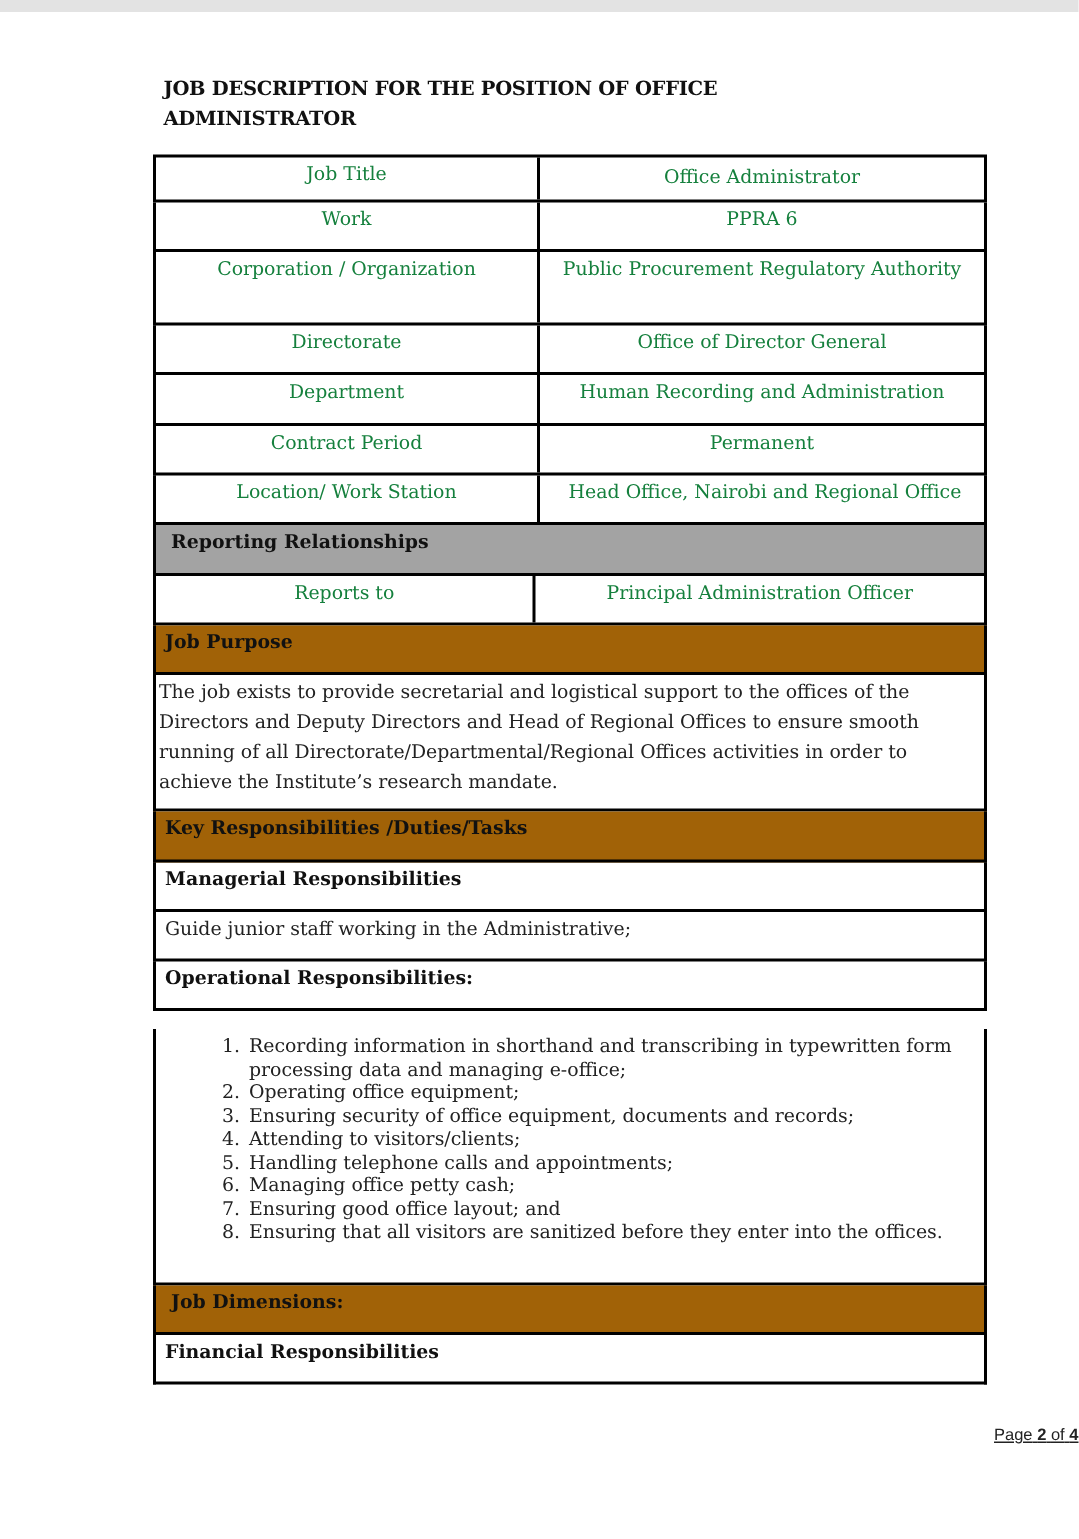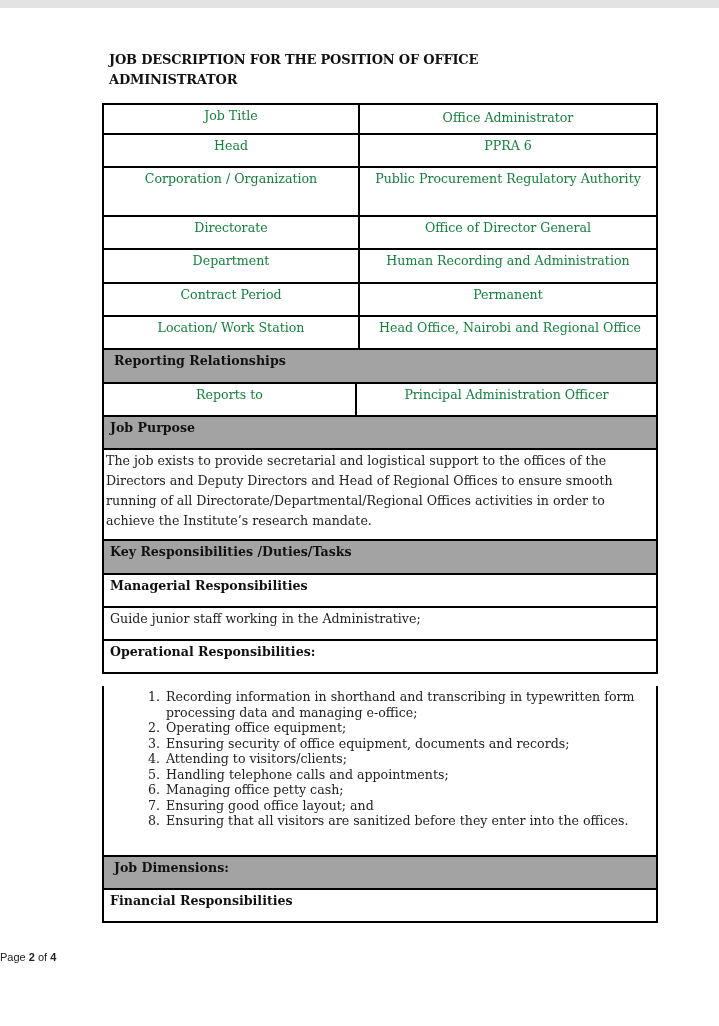--- a/index.html
+++ b/index.html
@@ -15,50 +15,50 @@
   }
   .tbl { position:absolute; left:102px; top:103px; width:556px; }
   .row { position:relative; border:2px solid #000; border-top:none; box-sizing:border-box; }
   .row.first { border-top:2px solid #000; }
   .cell { position:absolute; top:0; bottom:0; box-sizing:border-box; padding:1px 6px; font-size:12.6px; line-height:20px; color:#15803d;text-align:center; }
   .c1 { left:0; width:256px; border-right:2px solid #000; }
   .c2 { left:256px; right:0; }
   .c1b { left:0; width:253px; border-right:2px solid #000; }
   .c2b { left:253px; right:0; }
   .hdr-light { background:#a3a3a3; }
-  .hdr-dark { background:#a3a3a3; }
+  .hdr-dark { background:#a16207; }
   .bold { font-weight:bold; color:#111; }
   .full { position:absolute; left:0; right:0; top:0; bottom:0; box-sizing:border-box; padding:1px 6px; font-size:12.6px; line-height:20px; }
   .para { position:relative; padding:1px 6px 4px 2px; font-size:12.6px; line-height:20px; color:#222; }
   ol.duties { margin:12px; padding:3px 6px 0 48px; font-size:12.6px; line-height:15.5px; color:#222; }
   ol.duties li { padding-left:2px; }
   .footer {
-    position:absolute; left:0; width:719px; top:951px; text-align:left;
-    font-family:"Liberation Sans","DejaVu Sans",sans-serif; font-size:11px; color:#222;
+    position:absolute; left:0; width:719px; top:951px; text-align:right;
+    font-family:"Liberation Sans","DejaVu Sans",sans-serif; font-size:11px; color:#222;text-decoration:underline;
   }
   .footer b { font-weight:bold; }
 </style>
 </head>
 <body>
 
 <div class="topbar"></div>
 
 <div class="doc-title">
   <div>JOB DESCRIPTION FOR THE POSITION OF OFFICE</div>
   <div>ADMINISTRATOR</div>
 </div>
 
 <div class="tbl">
 
   <div class="row first" style="height:32px">
     <div class="cell c1">Job Title</div>
     <div class="cell c2" style="padding-top:3px">Office Administrator</div>
   </div>
   <div class="row" style="height:33px">
-    <div class="cell c1">Head</div>
+    <div class="cell c1">Work</div>
     <div class="cell c2">PPRA 6</div>
   </div>
   <div class="row" style="height:49px">
     <div class="cell c1">Corporation / Organization</div>
     <div class="cell c2">Public Procurement Regulatory Authority</div>
   </div>
   <div class="row" style="height:33px">
     <div class="cell c1">Directorate</div>
     <div class="cell c2">Office of Director General</div>
   </div>

